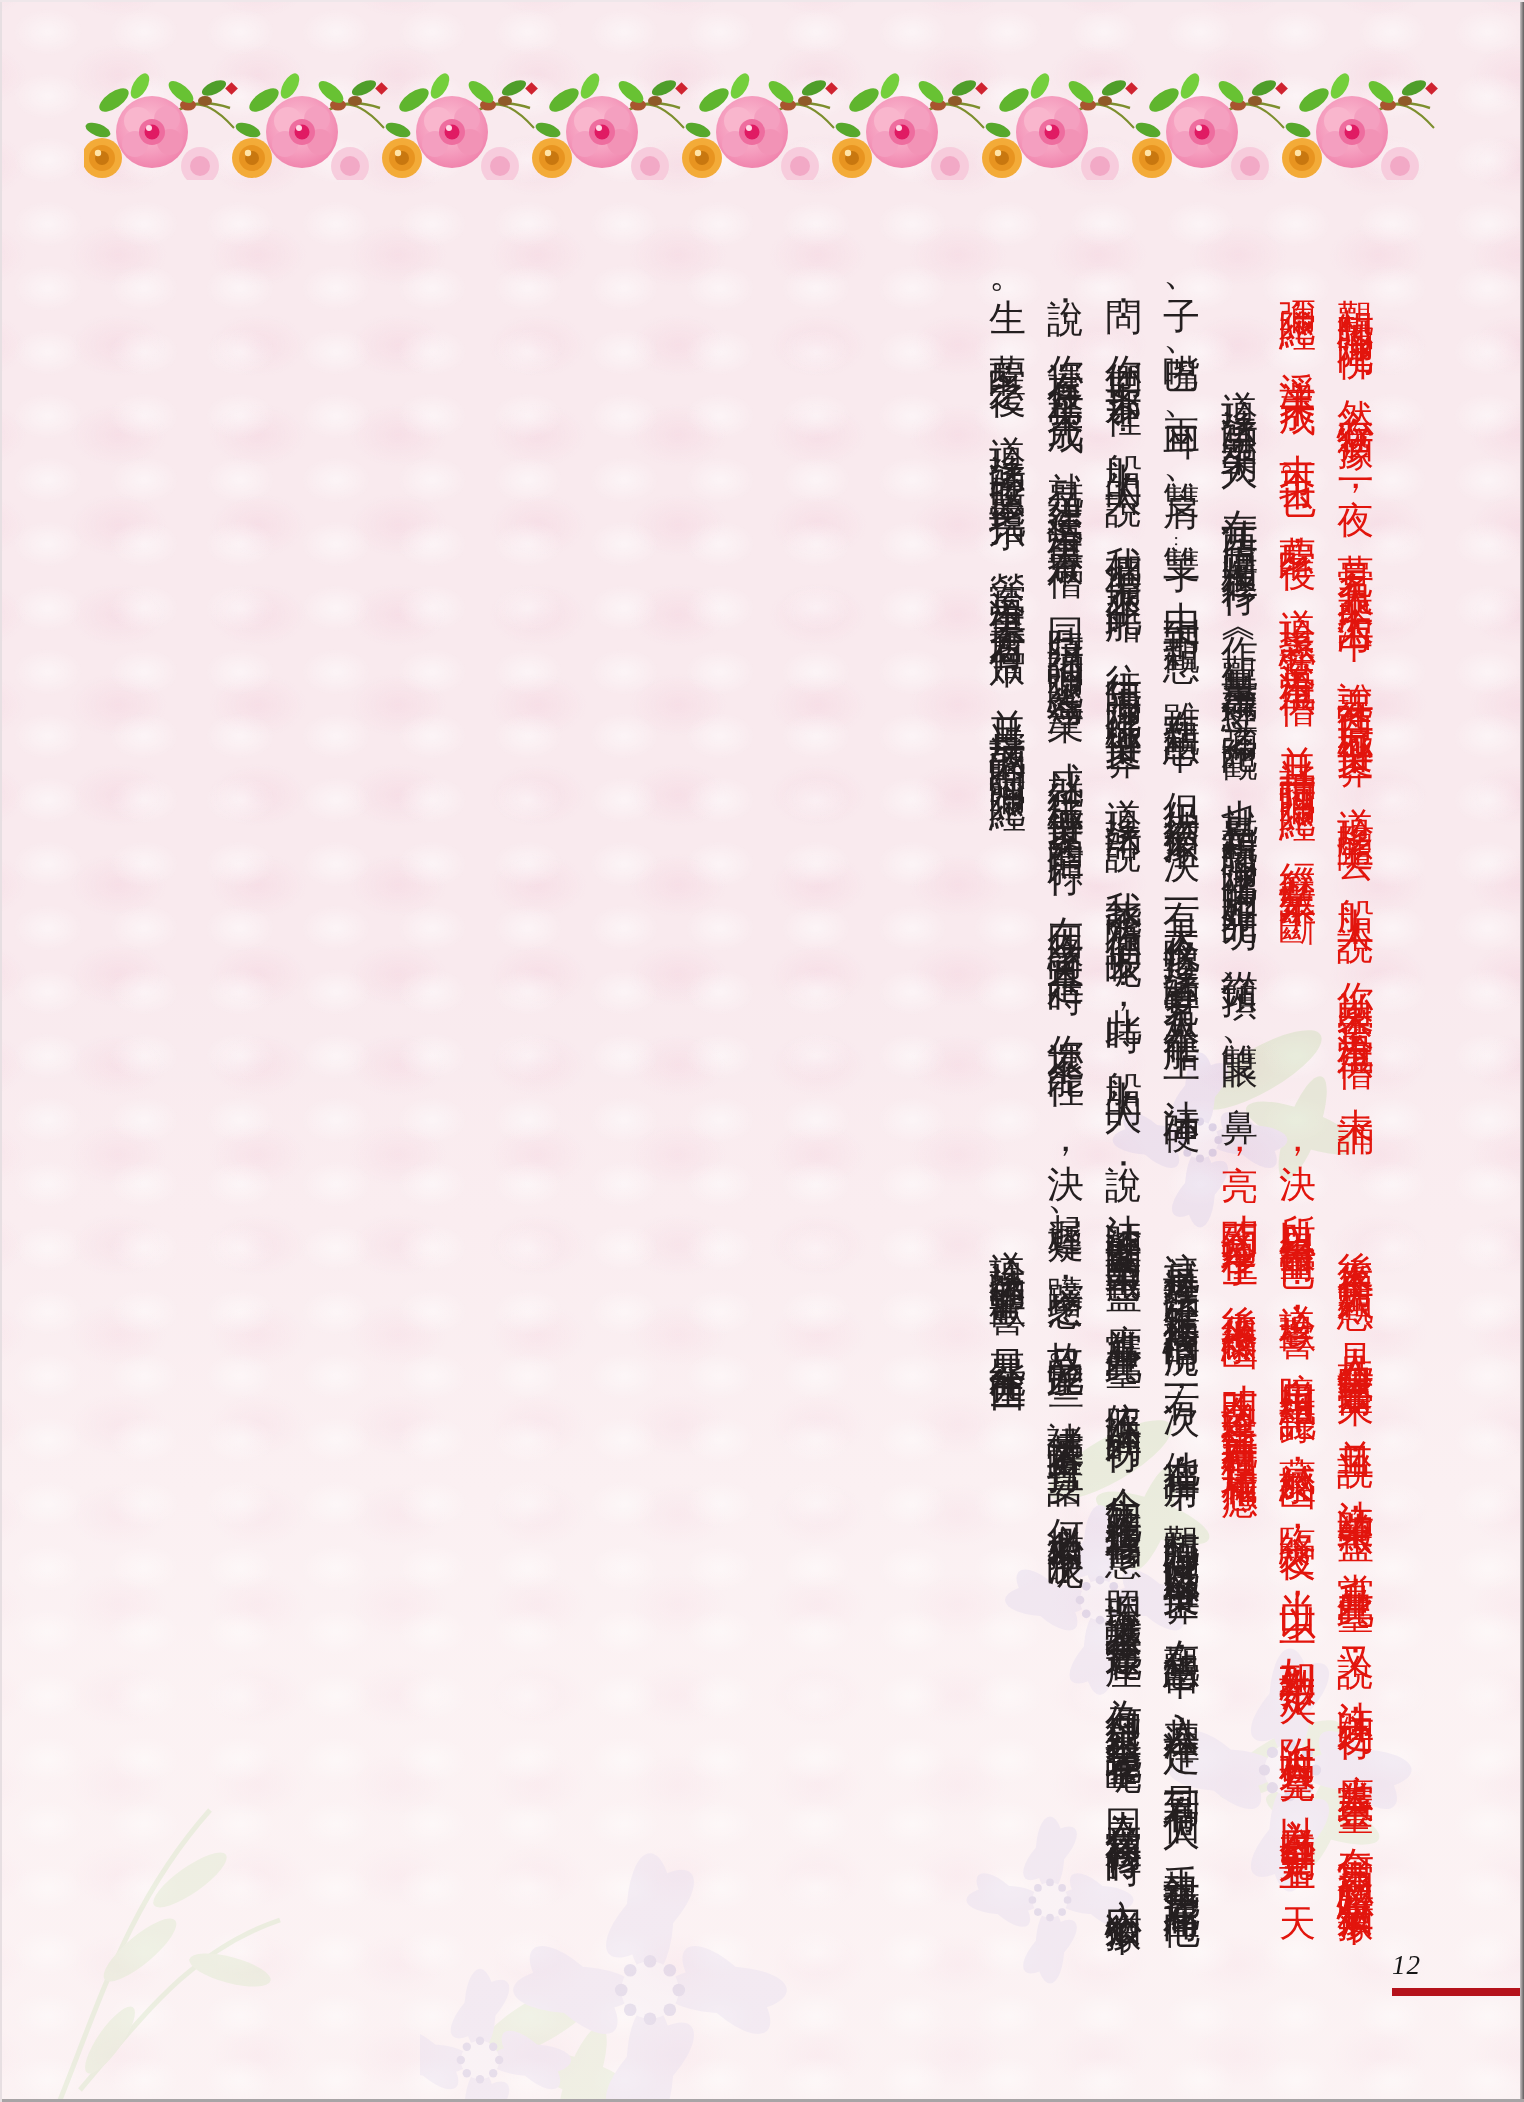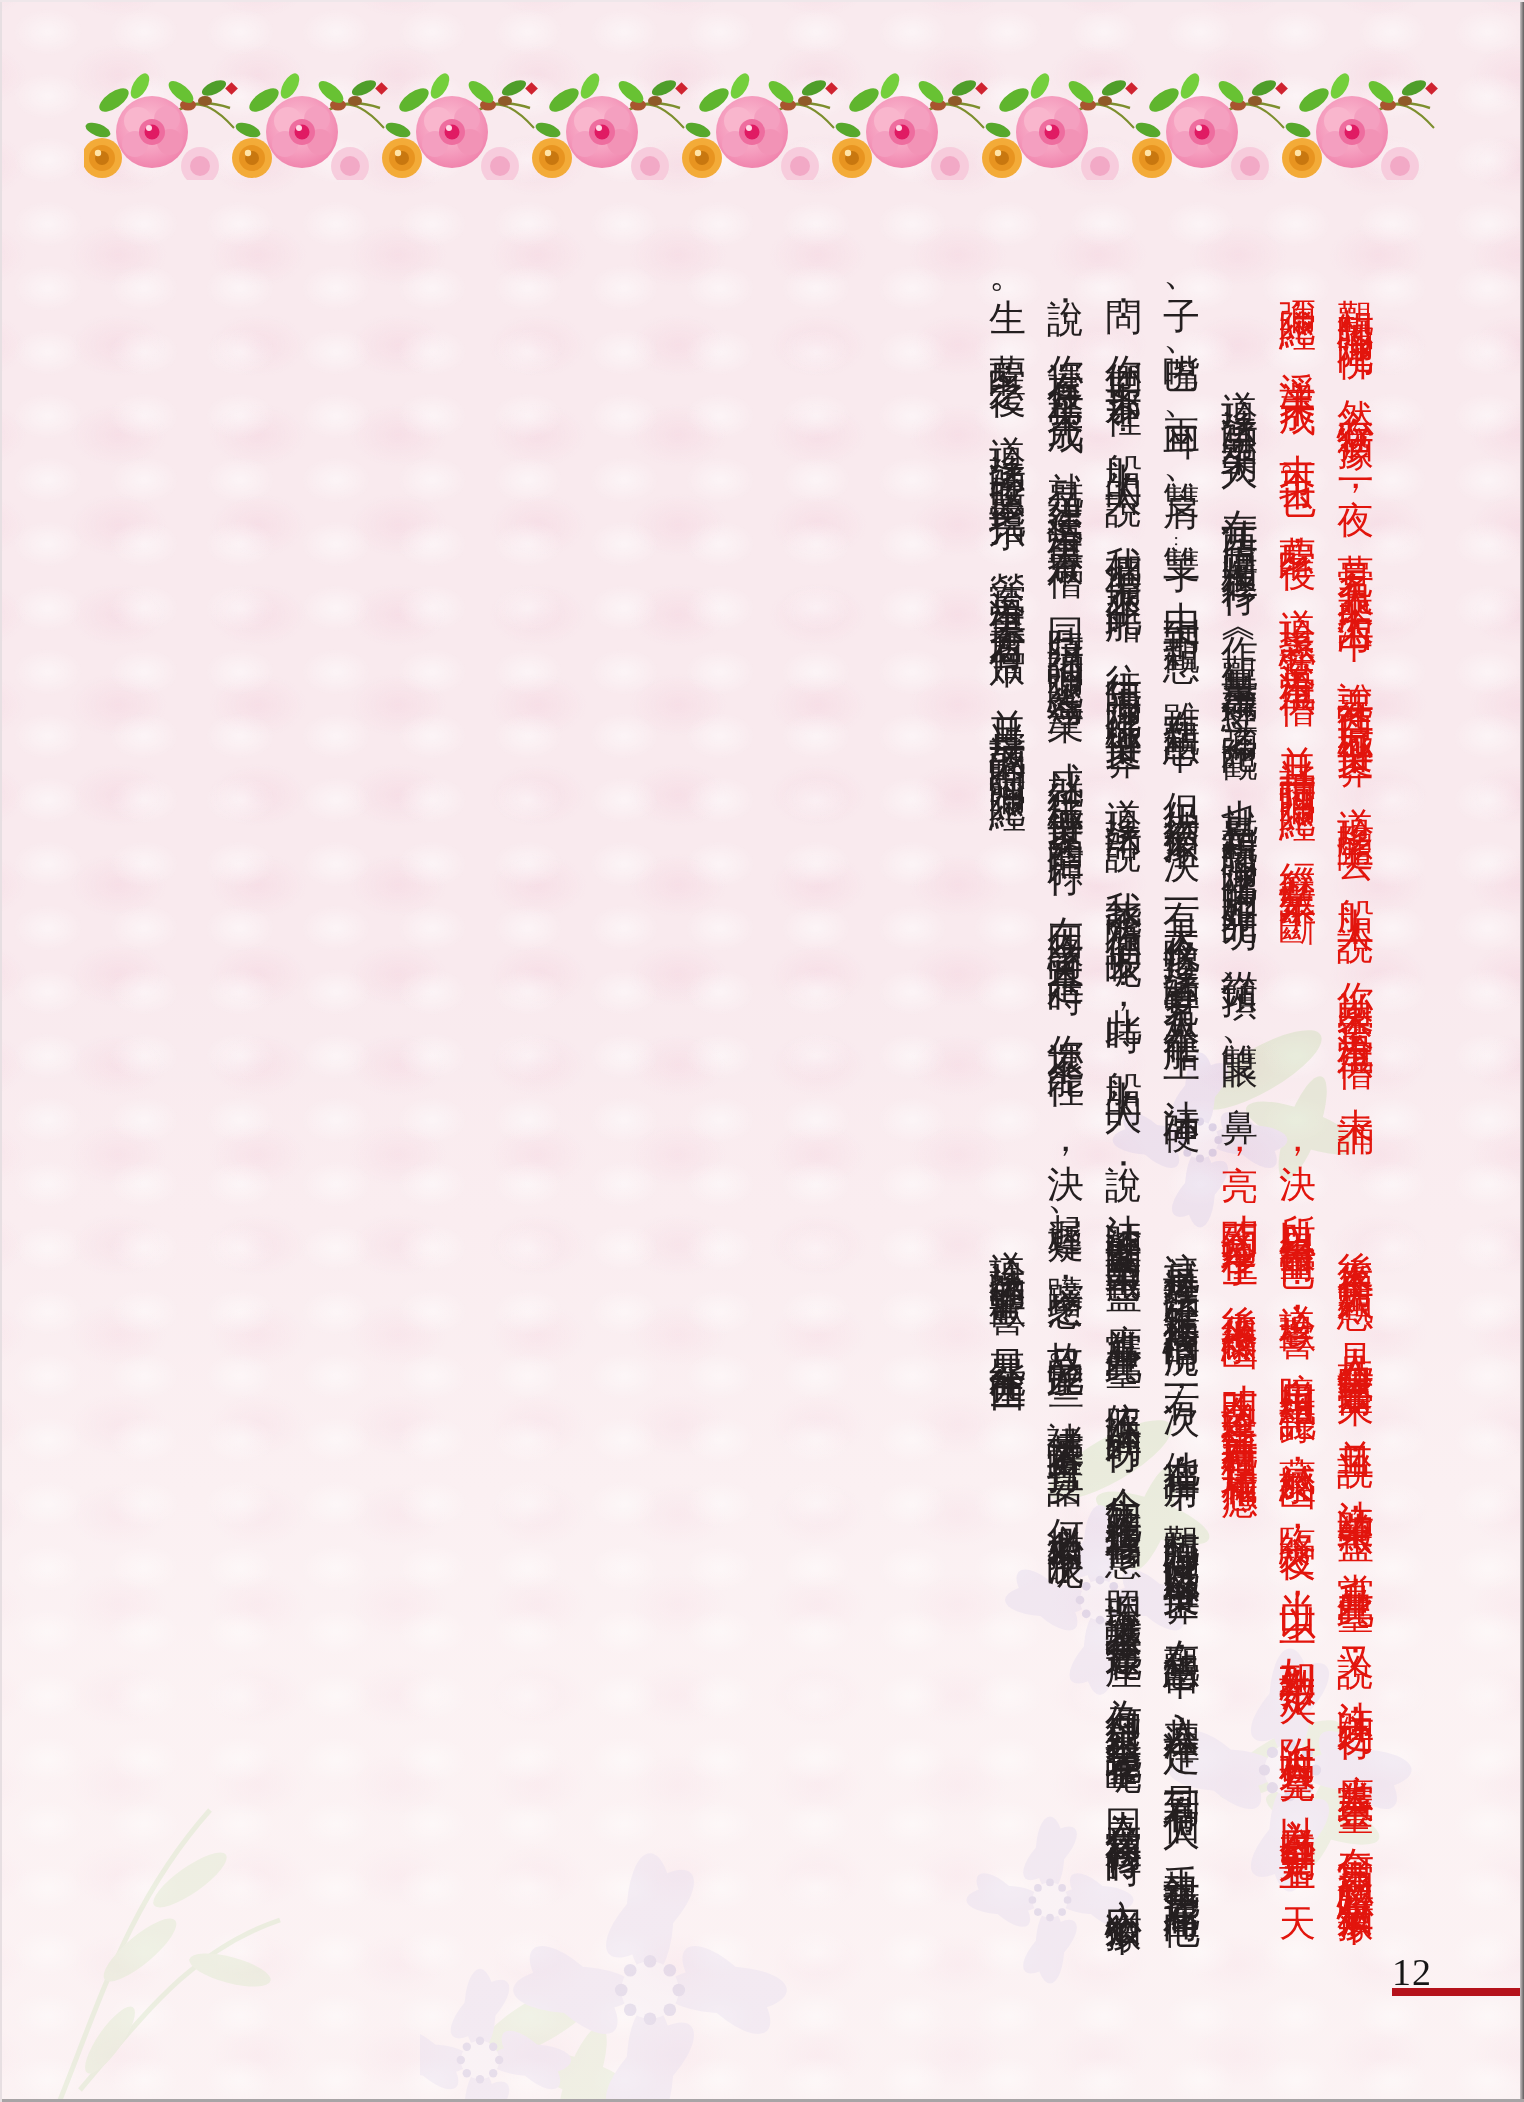--- a/index.html
+++ b/index.html
@@ -23,21 +23,21 @@
   .band-upper{top:270px;right:140px;width:1292px;height:832px;
               font-size:37px;line-height:58px;letter-spacing:9px;--cell:46px;}
   .band-lower{top:1136px;right:140px;width:1292px;height:778px;
               font-size:37px;line-height:58px;letter-spacing:6px;--cell:43px;}
   .para{margin:0;padding:0;}
   .para.red{color:#e2150d;}
   .para.black{color:#241f20;}
   .ell{font-size:.5em;letter-spacing:0;}
   
   .page-number{position:absolute;left:1392px;top:1950px;width:60px;
-               font-size:38px;color:#161616;letter-spacing:1px;}
+               font-size:27px;color:#161616;letter-spacing:1px;font-style:italic;}
   .red-rule{position:absolute;left:1392px;top:1988px;width:132px;height:8px;background:#b5121b;}
   
   .edge-right{position:absolute;top:0;bottom:0;right:0;width:4px;
               background:linear-gradient(to right,#cbc4c6,#5f5b5c);}
   .edge-bottom{position:absolute;left:0;right:0;bottom:0;height:3px;background:#a8a4a6;}
   .edge-left{position:absolute;top:0;bottom:0;left:0;width:2px;background:#e7dfe2;}
   .edge-top{position:absolute;left:0;right:0;top:0;height:2px;background:#efe7ea;}
   
   .garland{position:absolute;left:84px;top:68px;width:1356px;height:112px;}
   .wm{position:absolute;pointer-events:none;}

